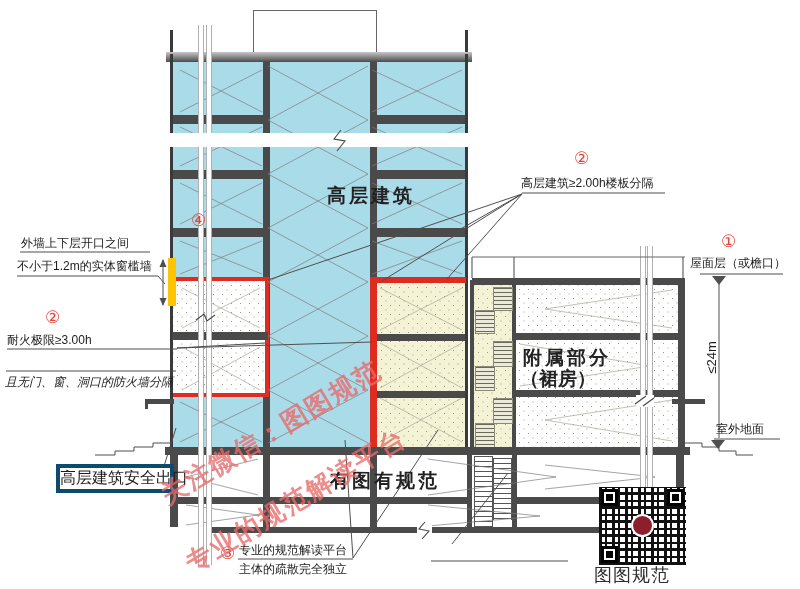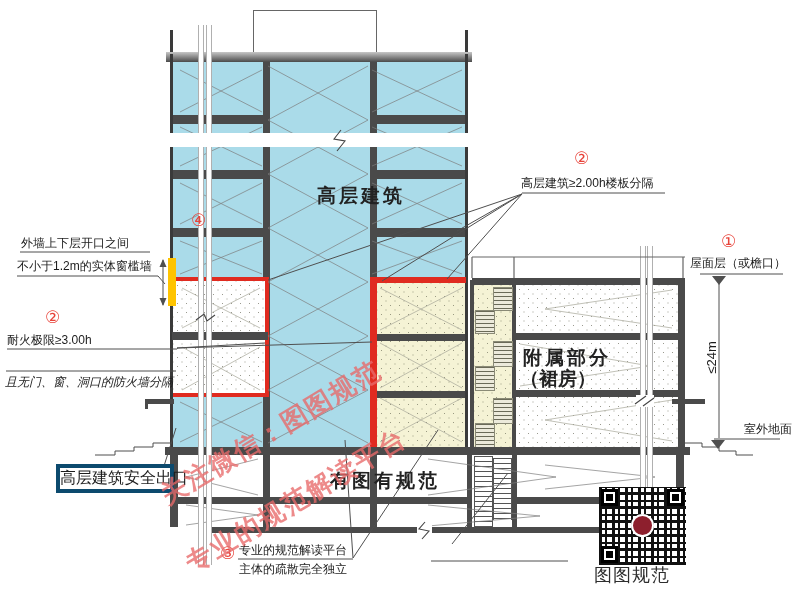--- a/index.html
+++ b/index.html
@@ -160,29 +160,29 @@
       <path d="M159.5,267 L163,259 L166.5,267 Z M159.5,298 L163,306 L166.5,298 Z M712,276 L726,276 L719,285 Z M711,440 L725,440 L718,449 Z"></path>
     </g>
     <g stroke="#444" stroke-width="1.1" fill="none">
       <path d="M341,130 L334,139 L345,141 L337,151"></path>
       <path d="M196,320 L204,314 L207,321 L215,315"></path>
       <path d="M635,404 L646,396 M643,406 L654,398"></path>
       <path d="M425,522 L419,529 L429,531 L422,539"></path>
     </g>
   </svg>
 
-  <div class="abs bigzone" style="left:317px;top:183px;">高层建筑</div>
+  <div class="abs bigzone" style="left:327px;top:183px;">高层建筑</div>
   <div class="abs bigzone" style="left:520px;top:366px;letter-spacing:0;">（裙房）</div>
   <div class="abs bigzone" style="left:523px;top:345px;">附属部分</div>
   <div class="abs bigzone" style="left:330px;top:468px;">有图有规范</div>
 
   <div class="abs badge" style="left:721px;top:233px;">①</div>
   <div class="abs callout" style="left:690px;top:257px;">屋面层（或檐口）</div>
   <div class="abs dim-rot" style="left:681px;top:350px;width:60px;">≤24m</div>
-  <div class="abs callout" style="left:716px;top:423px;margin-left:28px;">室外地面</div>
+  <div class="abs callout" style="left:716px;top:423px;">室外地面</div>
 
   <div class="abs badge" style="left:574px;top:150px;">②</div>
   <div class="abs callout" style="left:521px;top:177px;">高层建筑≥2.00h楼板分隔</div>
 
   <div class="abs badge" style="left:45px;top:309px;">②</div>
   <div class="abs callout" style="left:7px;top:334px;">耐火极限≥3.00h</div>
   <div class="abs callout" style="left:5px;top:376px;font-style:italic;">且无门、窗、洞口的防火墙分隔</div>
 
   <div class="abs badge" style="left:191px;top:212px;">④</div>
   <div class="abs callout" style="left:21px;top:237px;">外墙上下层开口之间</div>

